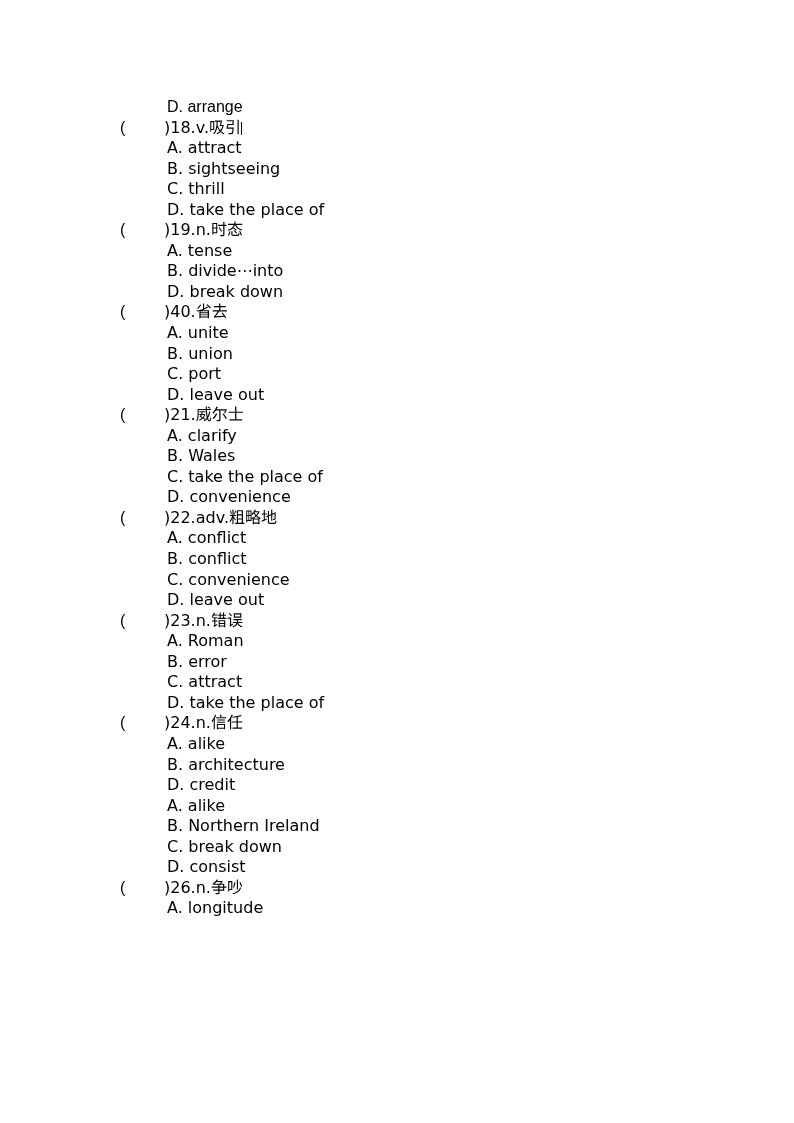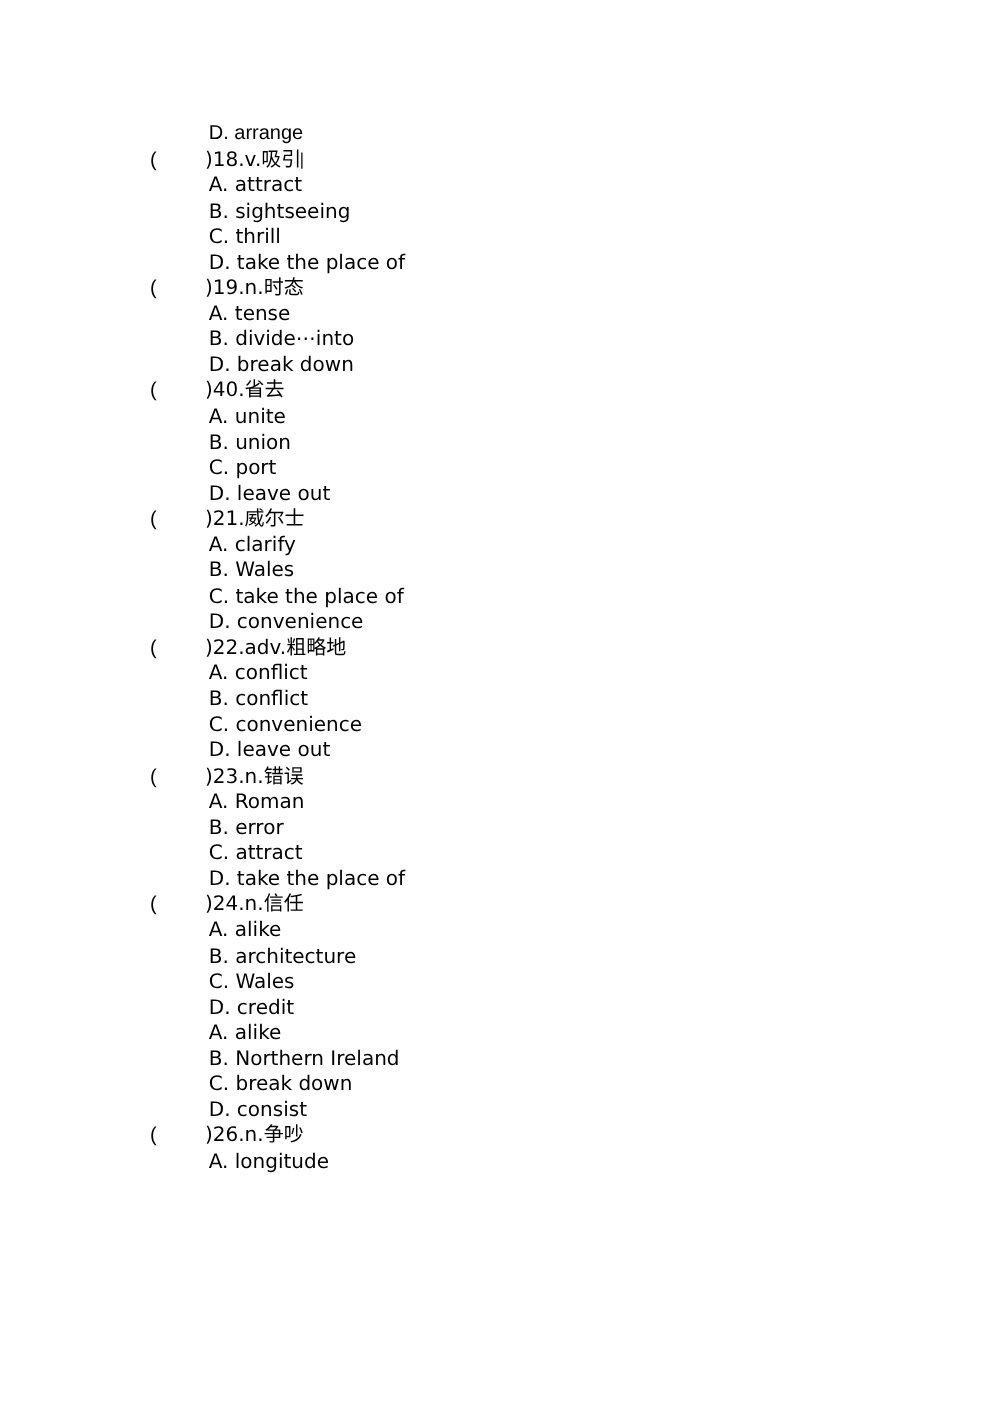--- a/index.html
+++ b/index.html
@@ -109,21 +109,20 @@
         <div class="line opt-line cjk">C. convenience</div>
         <div class="line opt-line cjk">D. leave out</div>
         <div class="line q-line"><span class="q-paren-open">(</span><span class="q-text cjk">)23.n.错误</span></div>
         <div class="line opt-line cjk">A. Roman</div>
         <div class="line opt-line cjk">B. error</div>
         <div class="line opt-line cjk">C. attract</div>
         <div class="line opt-line cjk">D. take the place of</div>
         <div class="line q-line"><span class="q-paren-open">(</span><span class="q-text cjk">)24.n.信任</span></div>
         <div class="line opt-line cjk">A. alike</div>
         <div class="line opt-line cjk">B. architecture</div>
-        <div class="line opt-line cjk">C. Wales</div>
         <div class="line opt-line cjk">D. credit</div>
         <div class="line opt-line cjk">A. alike</div>
         <div class="line opt-line cjk">B. Northern Ireland</div>
         <div class="line opt-line cjk">C. break down</div>
         <div class="line opt-line cjk">D. consist</div>
         <div class="line q-line"><span class="q-paren-open">(</span><span class="q-text cjk">)26.n.争吵</span></div>
         <div class="line opt-line cjk">A. longitude</div>
       </div>
 
   </div>

